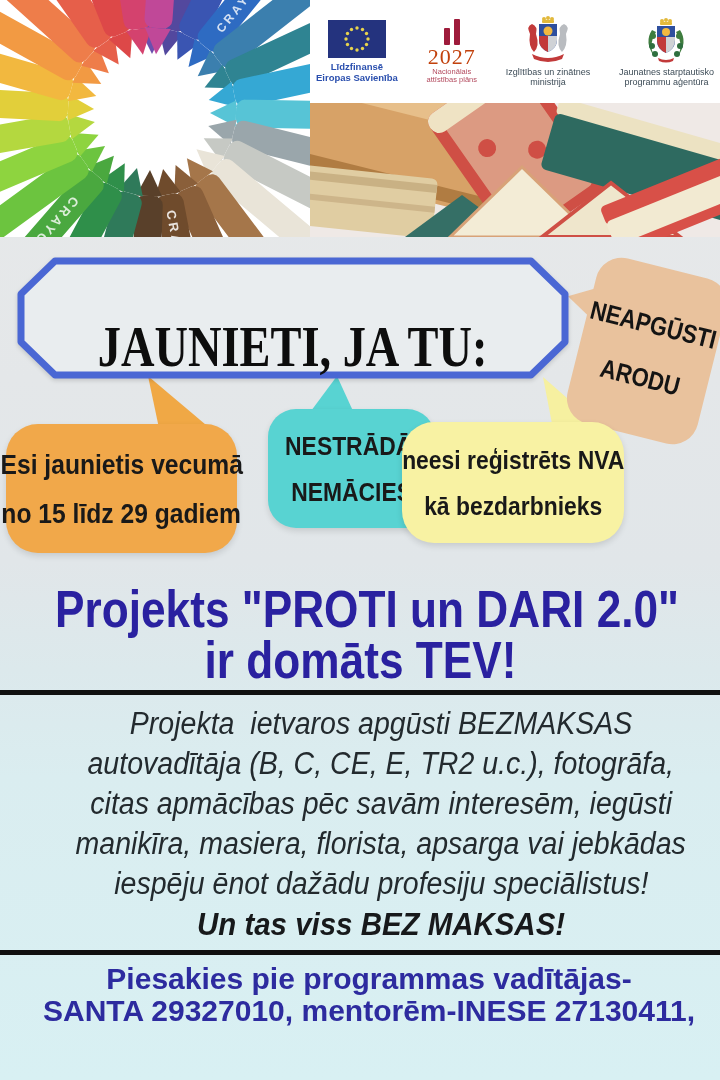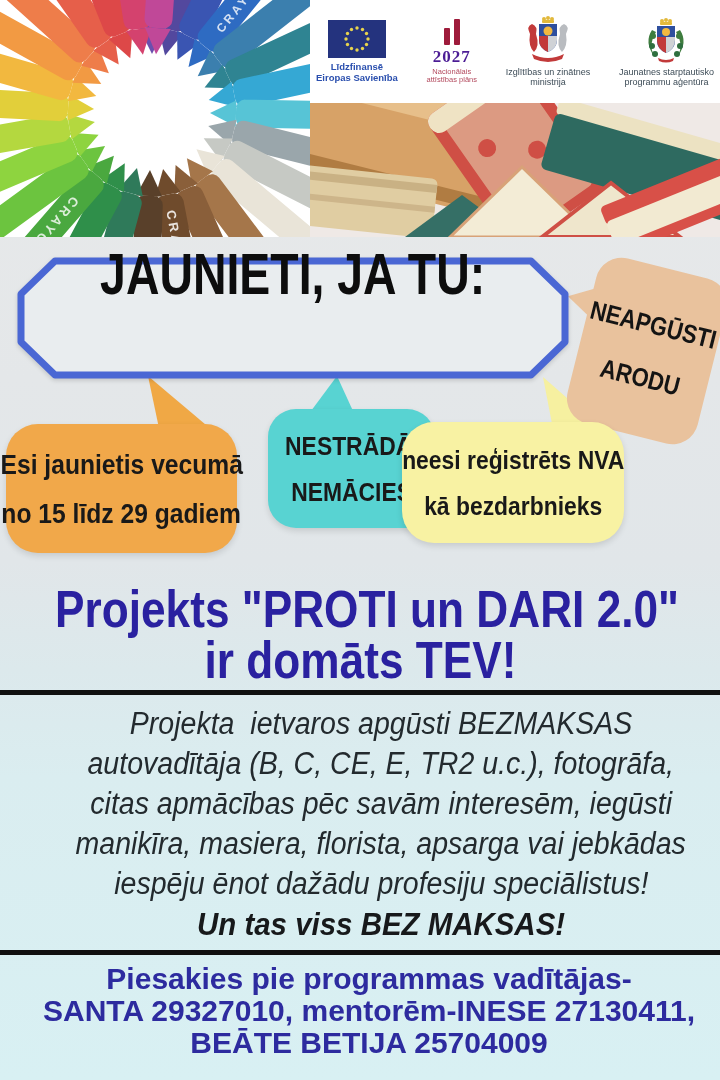--- a/index.html
+++ b/index.html
@@ -15,26 +15,26 @@
   .crayon-label-svg{font-family:"Liberation Sans",sans-serif;font-weight:bold;}
   #logo-band{left:310px;top:0;width:410px;height:103px;background:#ffffff;display:flex;align-items:center;justify-content:space-between;padding:0 6px;box-sizing:border-box;}
   .logo-block{display:flex;flex-direction:column;align-items:center;justify-content:center;gap:3px;}
   .logo-caption{font-size:9.5px;font-weight:bold;line-height:11px;text-align:center;}
   .eu-caption{color:#2a4fae;}
   .nap-caption{color:#b34a5e;font-size:7.5px;line-height:8.5px;font-weight:normal;}
   .gov-caption{color:#3d4c57;font-size:9px;line-height:10.5px;font-weight:normal;}
   #nap-bars{display:flex;align-items:flex-end;gap:4px;height:26px;}
   .nap-bar{width:6px;background:#9e1b3b;border-radius:1px;}
   #nap-bar-1{height:17px;} #nap-bar-2{height:26px;}
-  #nap-year{font-family:"Liberation Serif",serif;font-weight:bold;color:#4c1d95;font-size:17px;line-height:17px;letter-spacing:1px;}
+  #nap-year{font-family:"Liberation Serif",serif;font-weight:normal;color:#c2410c;font-size:22px;line-height:17px;letter-spacing:1px;}
   #books-photo{left:310px;top:103px;width:410px;height:134px;}
 
   
   #main-bubble-svg{left:16px;top:256px;width:554px;height:124px;filter:drop-shadow(0 2px 2px rgba(0,0,0,.15));z-index:3;}
-  #main-bubble-text{left:16px;top:240px;width:554px;height:124px;display:flex;align-items:flex-start;justify-content:center;z-index:4;}
+  #main-bubble-text{left:16px;top:256px;width:554px;height:124px;display:flex;align-items:flex-end;justify-content:center;z-index:4;font-family:Liberation Serif, serif;}
   #main-bubble-text span{font-size:58px;font-weight:800;color:#0d0d0d;letter-spacing:0px;transform:scaleX(.8);white-space:nowrap;}
   #tails-svg{left:0;top:372px;width:720px;height:64px;z-index:1;}
   .bubble{border-radius:32px;display:flex;flex-direction:column;align-items:center;justify-content:center;z-index:2;box-shadow:0 3px 6px rgba(0,0,0,.12);}
   .bubble span{display:inline-block;font-weight:700;color:#191919;transform:scaleX(.88);white-space:nowrap;}
   #bubble-age{left:6px;top:424px;width:231px;height:129px;background:#f1a84a;}
   #bubble-age span{font-size:28px;line-height:49px;}
   #bubble-work{left:236px;top:409px;width:167px;height:119px;background:#58d3d2;border-radius:28px;margin-left:32px;}
   #bubble-work span{font-size:26px;line-height:46px;}
   #bubble-nva{left:402px;top:422px;width:222px;height:121px;background:#f8f2a3;}
   #bubble-nva span{font-size:26px;line-height:46px;}
@@ -279,16 +279,15 @@
     <div class="body-line"><span>manikīra, masiera, florista, apsarga vai jebkādas</span></div>
     <div class="body-line"><span>iespēju ēnot dažādu profesiju speciālistus!</span></div>
     <div class="body-line" id="body-emphasis"><span>Un tas viss BEZ MAKSAS!</span></div>
   </div>
 
   <div id="rule-2" class="abs rule"></div>
 
   <div id="footer-block" class="abs">
     <div class="footer-line">Piesakies pie programmas vadītājas-</div>
     <div class="footer-line">SANTA 29327010, mentorēm-INESE 27130411,</div>
-    <div class="footer-line">BEĀTE BETIJA 25704009</div>
   </div>
 
 </div>
 
 </body></html>

